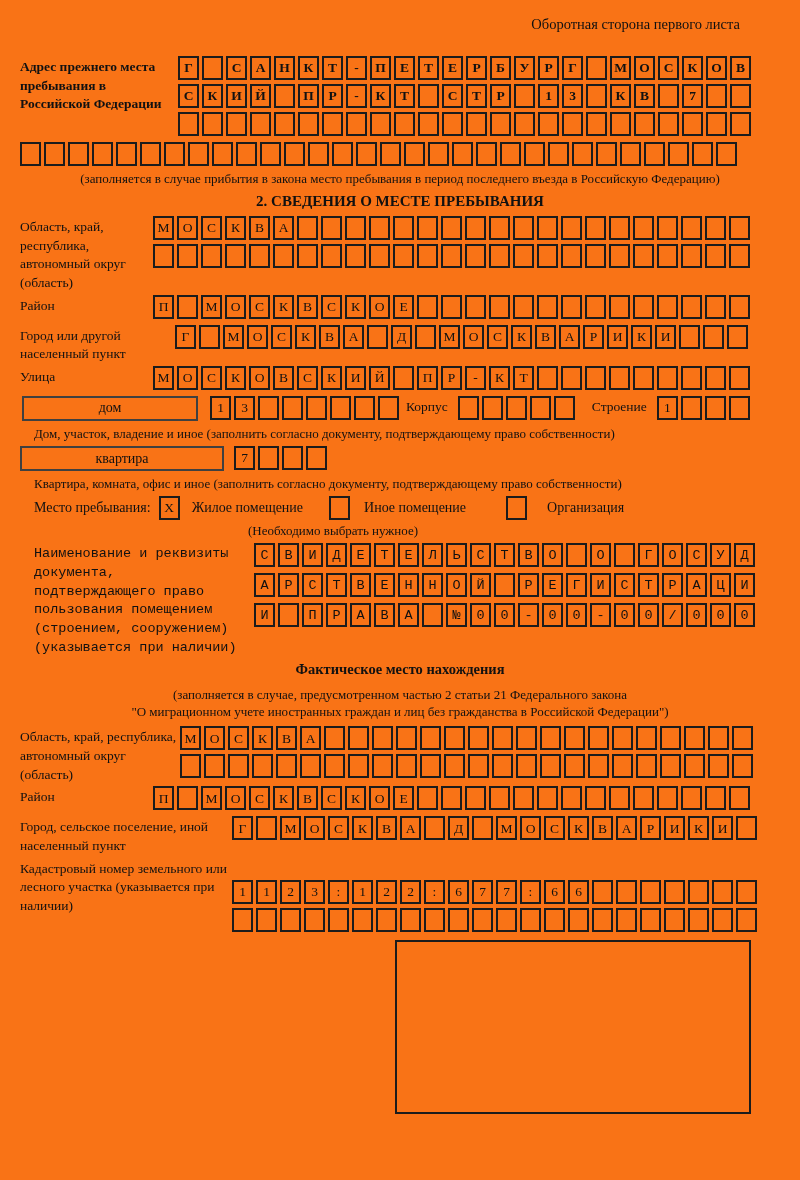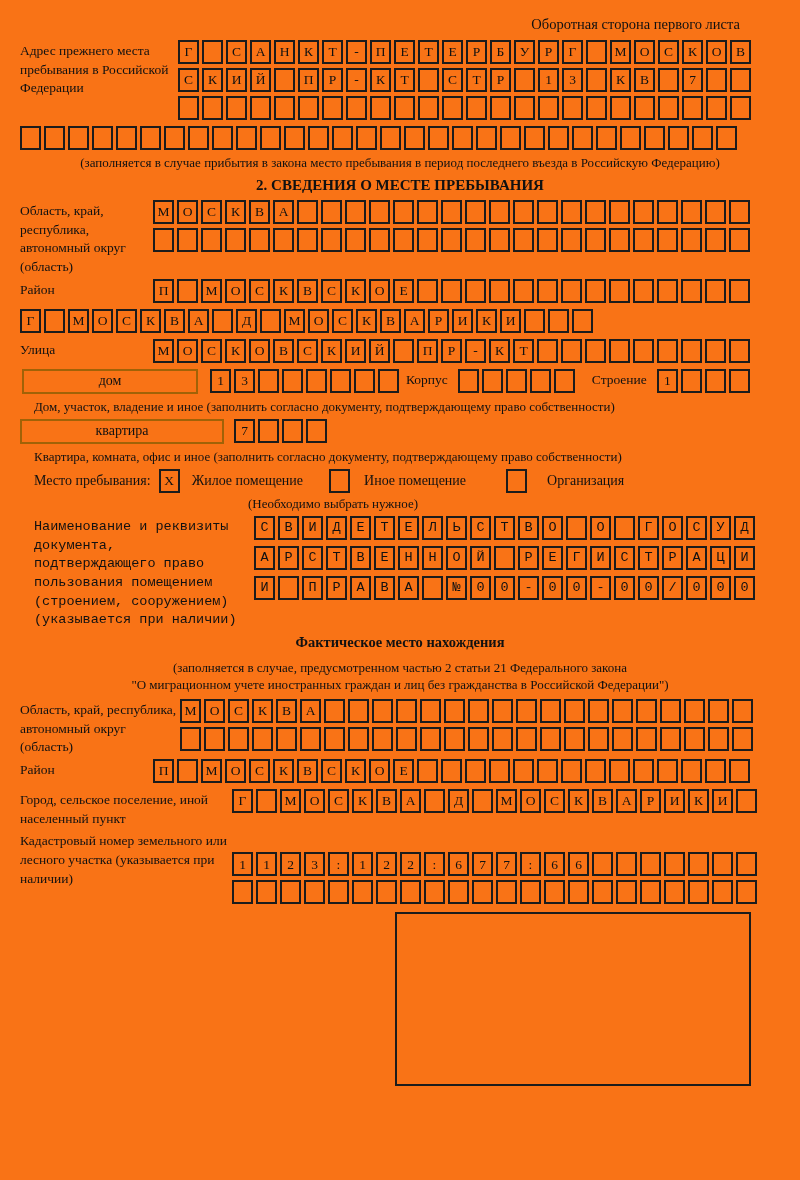--- a/index.html
+++ b/index.html
@@ -36,21 +36,21 @@
   .fullrow{ margin-top:2px; }
 
   .note{ font-size:13px; line-height:1.32; }
   .center{ text-align:center; }
   .h2{ text-align:center; font-weight:bold; font-size:15px; margin:6px 0 6px 0; }
   .h3{ text-align:center; font-weight:bold; font-size:14.5px; margin:4px 0 8px 0; }
 
   
   .houserow{ display:flex; align-items:flex-start; margin-bottom:4px; }
   .bigbox{
-    height:21px; border:2px solid #a16207;
+    height:21px; border:2px solid #404040;
     display:flex; align-items:center; justify-content:center;
     font-size:14px;
   }
   .dom{ width:172px; margin-right:12px; margin-left:2px; }
   .kv{ width:200px; margin-right:10px; }
   .inline-lbl{ font-size:13.5px; padding-top:3px; }
   .ml6{ margin-left:4px; margin-right:10px; }
   .ml14{ margin-left:14px; margin-right:10px; }
 
   .indent14{ margin-left:14px; }
@@ -80,21 +80,21 @@
     font-size:13px; line-height:1.35;
   }
 </style>
 </head>
 <body>
 
 <div class="page">
 
   <div class="corner">Оборотная сторона первого листа</div>
 
-  <div class="frow" style="margin-top:4px;">
+  <div class="frow" style="margin-top:20px;font-weight:bold;">
     <div class="lbl w158">Адрес прежнего места пребывания в Российской Федерации</div>
     <div class="cellcol">
       <div class="cellrow">
           <div class="cell">Г</div>
           <div class="cell"></div>
           <div class="cell">С</div>
           <div class="cell">А</div>
           <div class="cell">Н</div>
           <div class="cell">К</div>
           <div class="cell">Т</div>
@@ -291,20 +291,21 @@
         <div class="cell"></div>
         <div class="cell"></div>
         <div class="cell"></div>
         <div class="cell"></div>
         <div class="cell"></div>
         <div class="cell"></div>
       </div>
   </div>
 
   <div class="frow">
+    <div class="lbl w155">Город или другой населенный пункт</div>
     <div class="cellrow">
         <div class="cell">Г</div>
         <div class="cell"></div>
         <div class="cell">М</div>
         <div class="cell">О</div>
         <div class="cell">С</div>
         <div class="cell">К</div>
         <div class="cell">В</div>
         <div class="cell">А</div>
         <div class="cell"></div>

